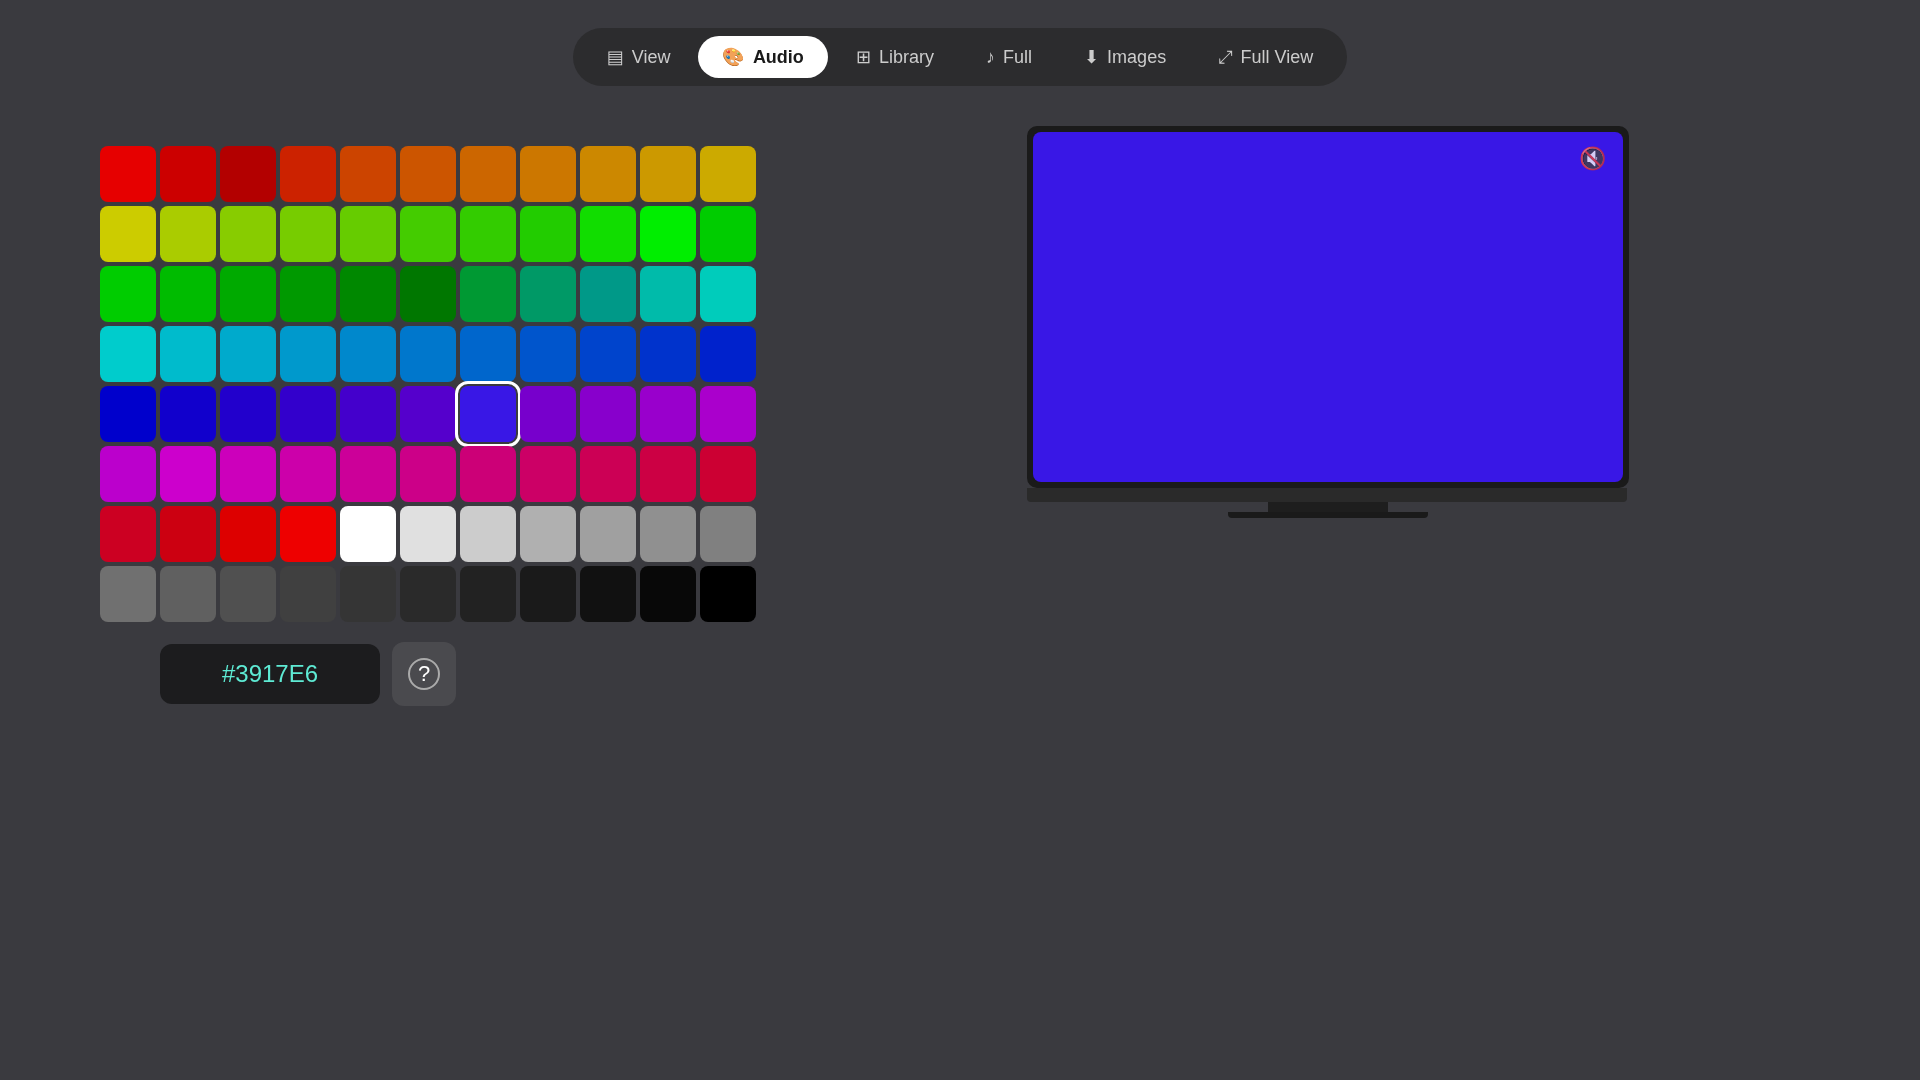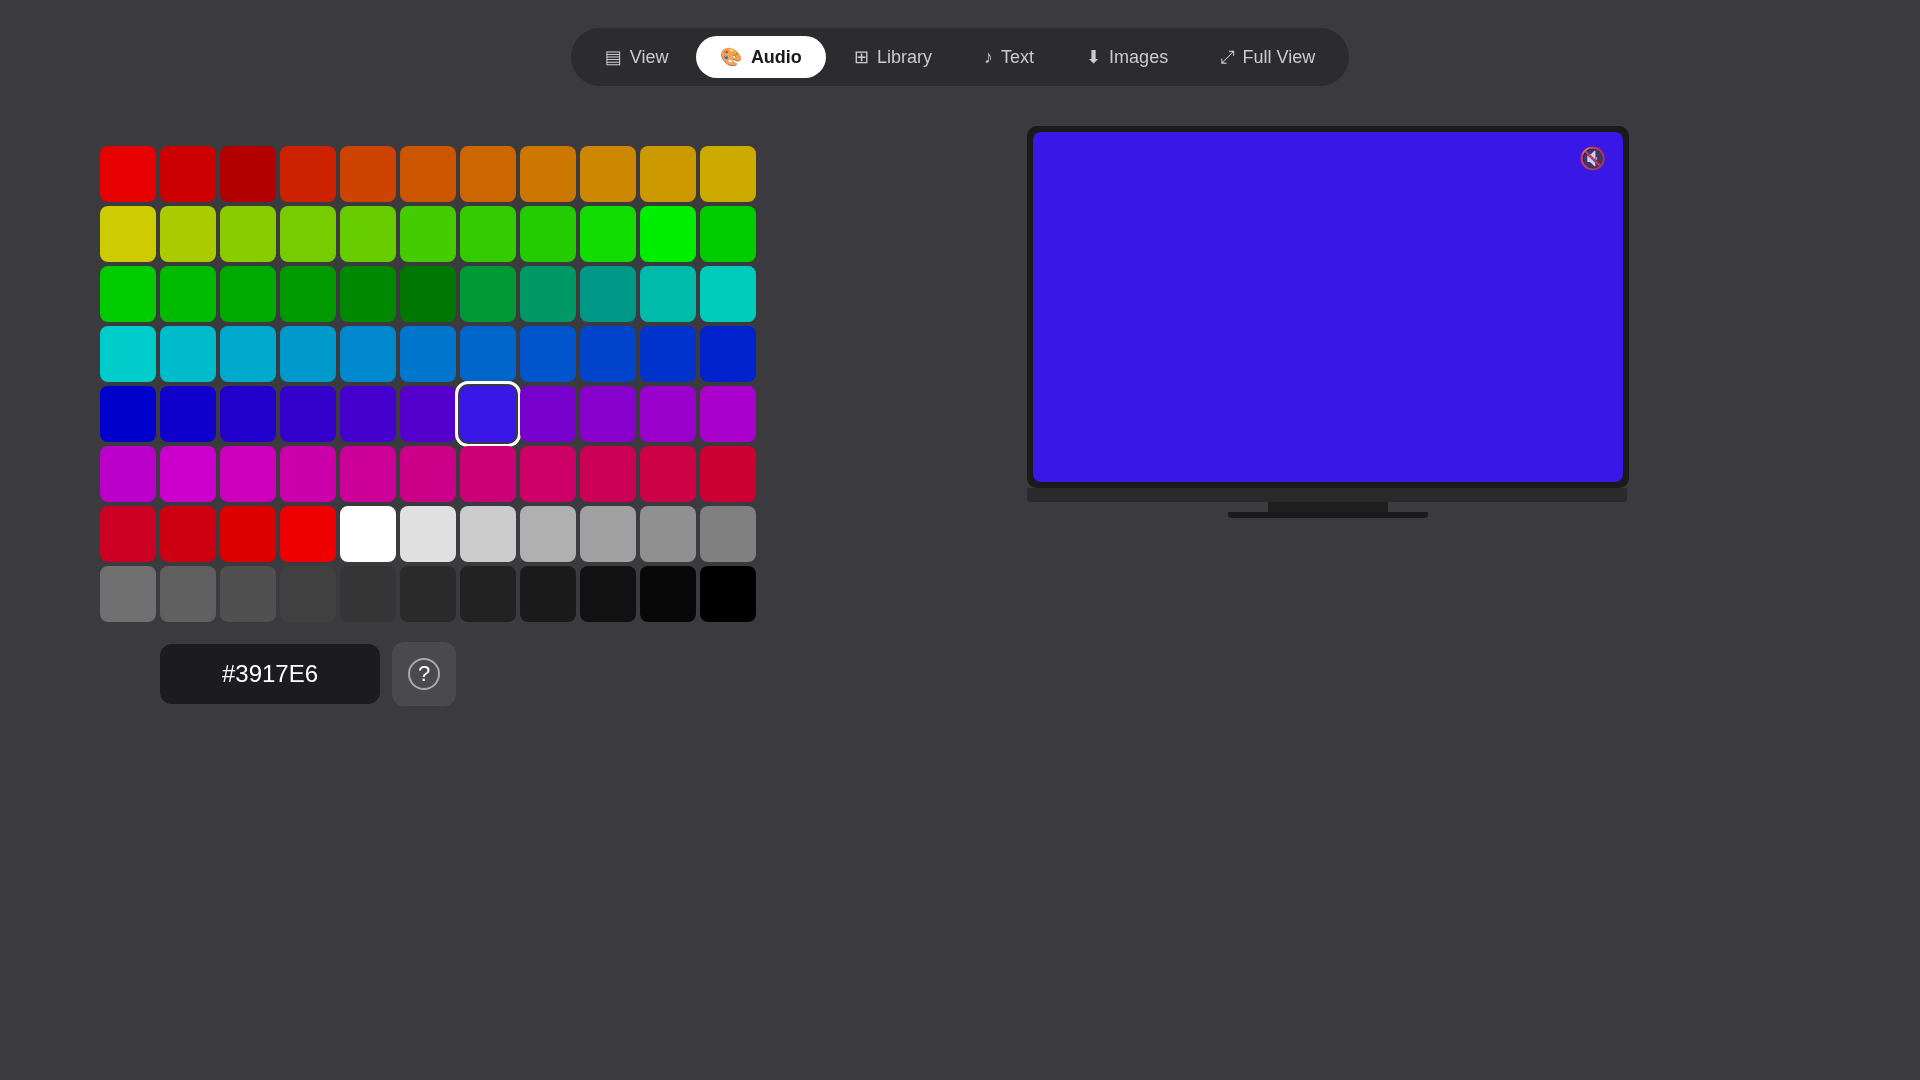--- a/index.html
+++ b/index.html
@@ -84,21 +84,21 @@
     .color-input-row {
       display: flex;
       gap: 12px;
       align-items: center;
       margin-left: 60px;
     }
     .hex-input {
       background: #1c1c1e;
       border: none;
       border-radius: 12px;
-      color: #ffffff;
+      color: #5eead4;
       font-size: 24px;
       font-weight: 500;
       padding: 16px 24px;
       width: 220px;
       text-align: center;
       outline: none;
     }
     .help-btn {
       background: #4a4a4e;
       border: none;
@@ -189,21 +189,21 @@
   <div class="nav-item active">
     <span class="nav-icon">🎨</span>
     <span>Audio</span>
   </div>
   <div class="nav-item">
     <span class="nav-icon">⊞</span>
     <span>Library</span>
   </div>
   <div class="nav-item">
     <span class="nav-icon">♪</span>
-    <span>Text</span>
+    <span>Full</span>
   </div>
   <div class="nav-item">
     <span class="nav-icon">⬇</span>
     <span>Images</span>
   </div>
   <div class="nav-item">
     <span class="nav-icon">⤢</span>
     <span>Full View</span>
   </div>
 </nav>

